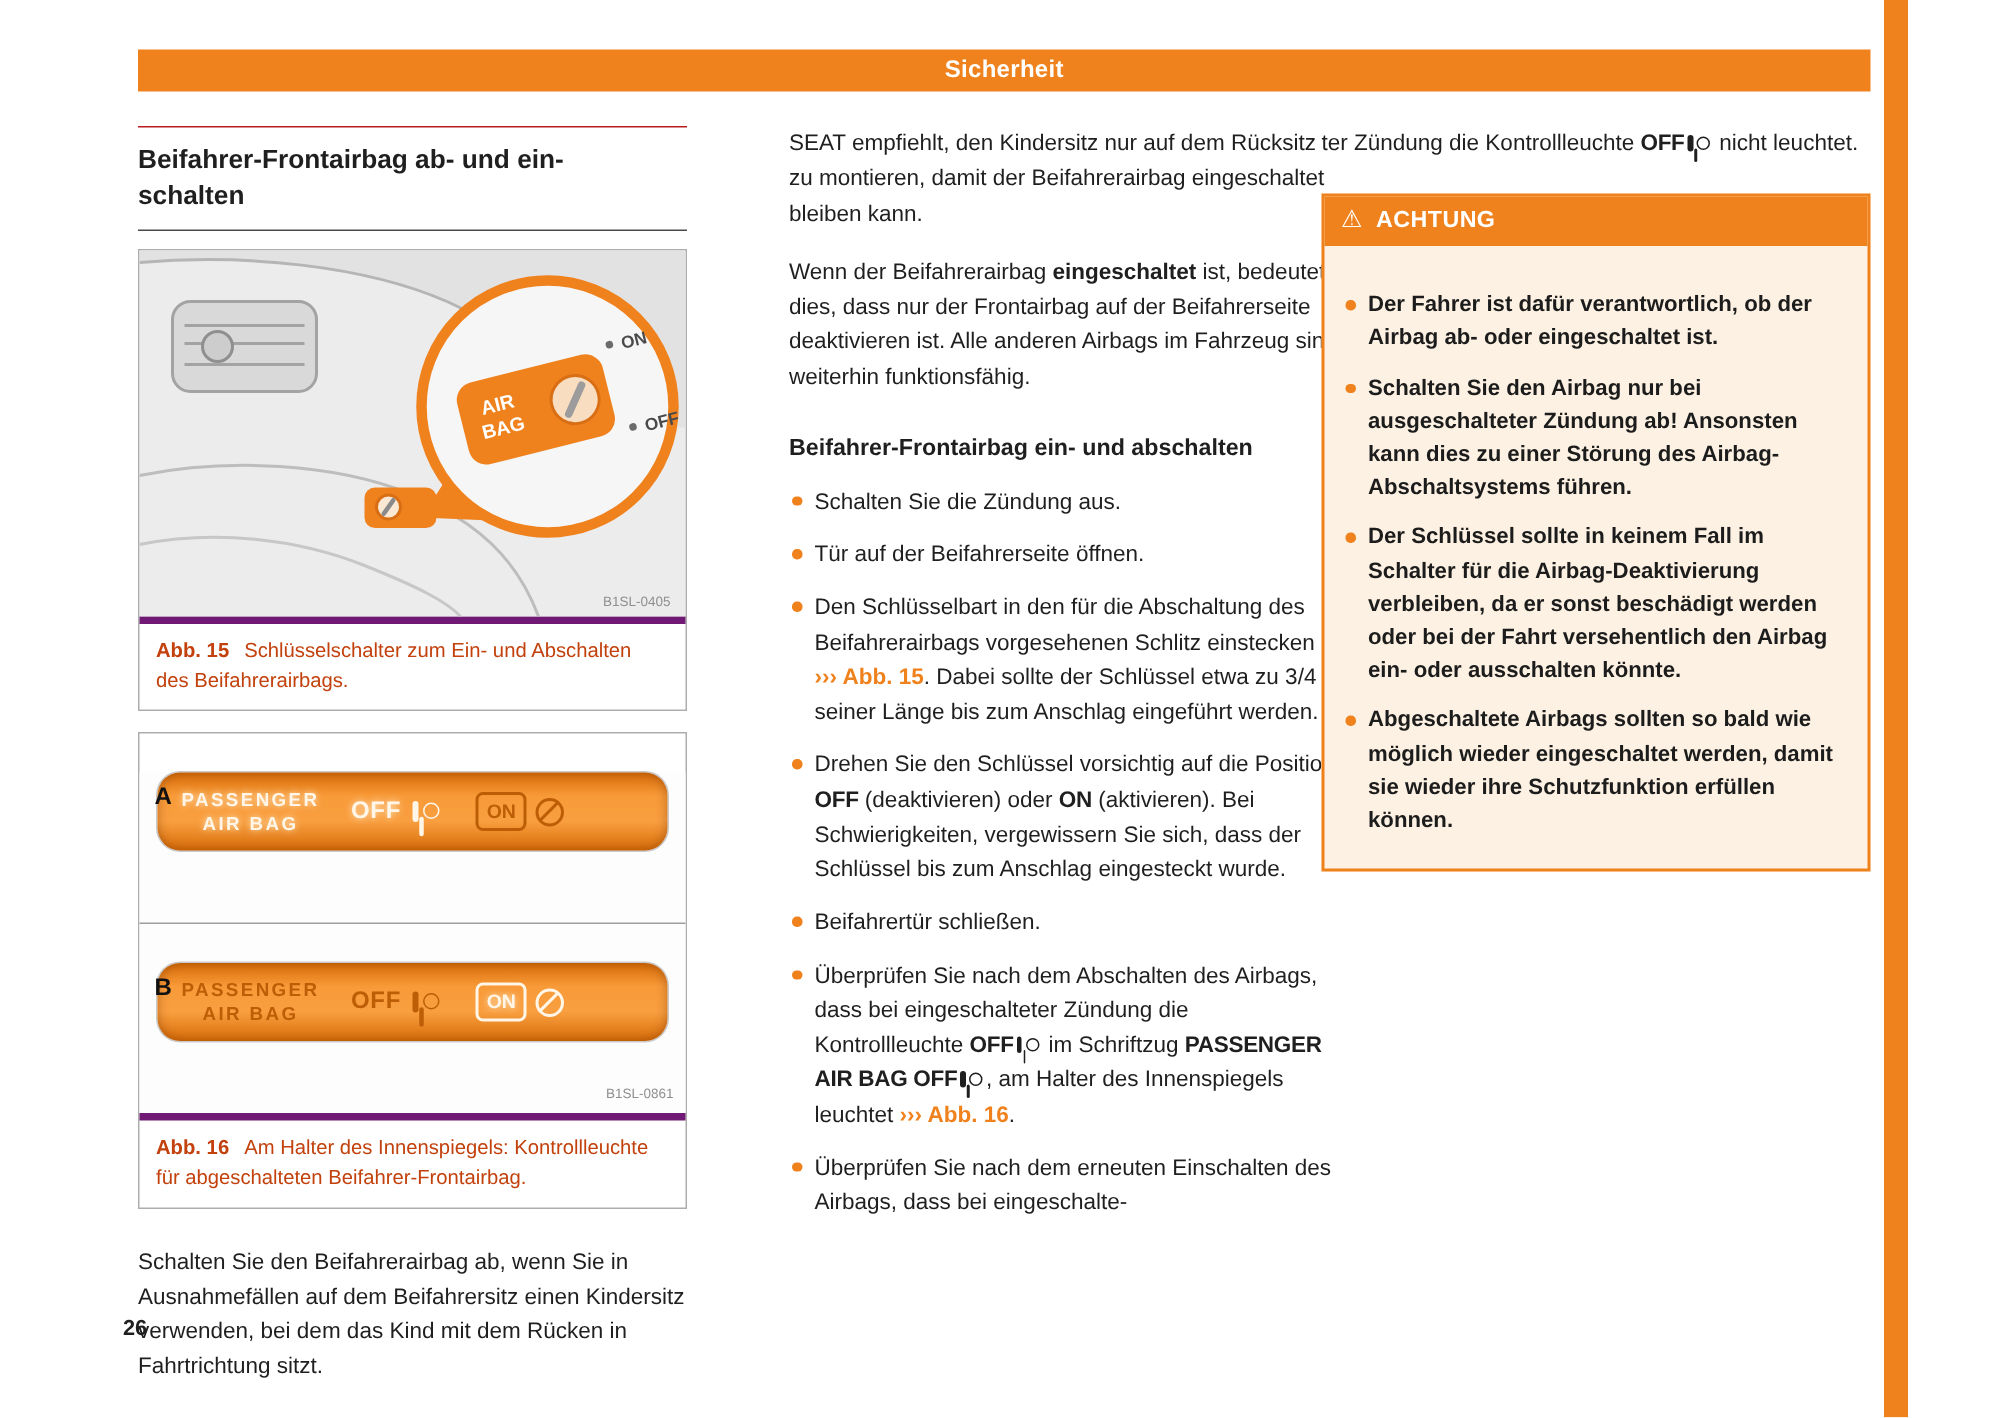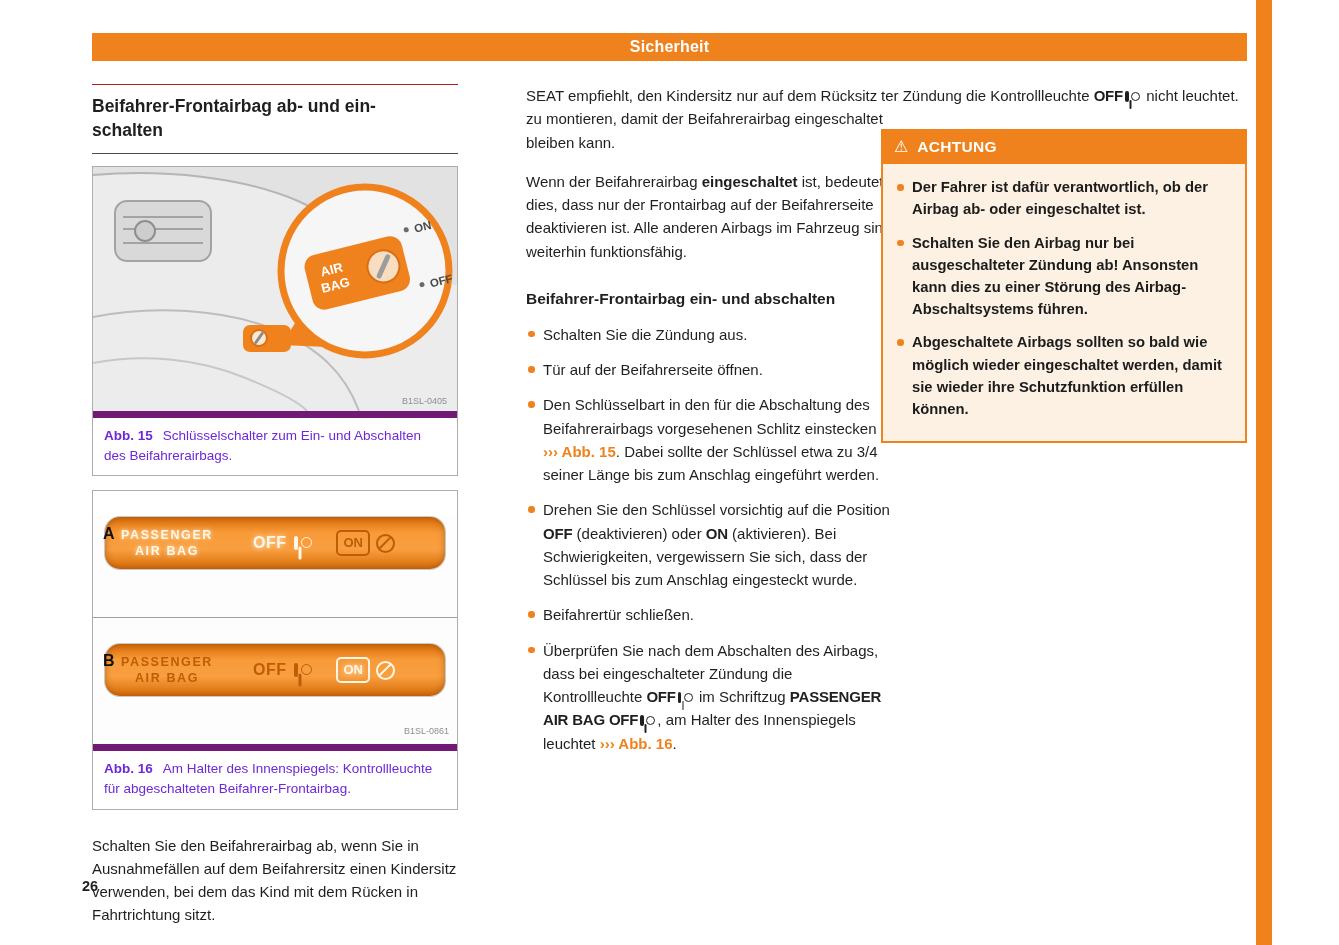--- a/index.html
+++ b/index.html
@@ -15,35 +15,35 @@
   .col{position:absolute;top:84px;width:366px;font-size:15px;line-height:1.55;}
   .col1{left:92px;} .col2{left:486px;margin-left:40px;} .col3{left:881px;}
   p{margin:0 0 16px 0;}
   
   .h1box{border-top:1px solid #b91c1c;border-bottom:1px solid #4a4a4a;padding:10px 0 11px;
          font-size:17.5px;font-weight:bold;line-height:1.35;margin-bottom:12px;}
   .h1box span{display:block;}
   
   .figure{border:1px solid #adadad;width:364px;margin-bottom:14px;background:#fff;}
   .figure svg{display:block;}
-  .figcap{border-top:7px solid #701a75;padding:8px 11px 10px;font-size:13.5px;line-height:1.45;color:#6d28d9;}
+  .figcap{border-top:5px solid #701a75;padding:8px 11px 10px;font-size:13.5px;line-height:1.45;color:#c2410c;}
   .figcap b{margin-right:10px;}
   .svg-label{font-family:"Liberation Sans",sans-serif;font-weight:bold;}
   .svg-code{font-family:"Liberation Sans",sans-serif;}
   
   .fig16-img{position:relative;background:#fdfdfd;}
   .f16-sec{position:relative;height:100px;}
   .f16-letter{position:absolute;top:5px;left:10px;font-weight:bold;font-size:16px;color:#111;}
   .f16-div{border-top:1px solid #9f9f9f;}
   .pab-bar{height:52px;border-radius:15px;margin:26px 12px 0 12px;
            background:linear-gradient(180deg,#d86d08 0%,#f89a38 30%,#f99f40 62%,#d86d08 100%);
            box-shadow:inset 0 0 7px rgba(110,45,0,.45), 0 0 0 1px #c9c9c9;
            display:flex;align-items:center;padding:0 16px;}
   .pab-name{display:flex;flex-direction:column;align-items:center;font-size:12.5px;font-weight:bold;
-            letter-spacing:1.6px;line-height:1.3;margin-right:40px;}
+            letter-spacing:1.6px;line-height:1.3;margin-right:21px;}
   .pab-off{font-size:16px;font-weight:bold;margin-right:7px;letter-spacing:.5px;}
   .pab-onbox{border:2px solid currentColor;border-radius:5px;font-weight:bold;font-size:13px;
              padding:1px 5px;margin:0 6px 0 24px;}
   .lit{color:#FFF6E8;text-shadow:0 0 5px rgba(255,238,205,.95);}
   .dim{color:#BD5E07;text-shadow:none;}
   .f16-code{position:absolute;right:8px;bottom:5px;font-size:9px;color:#8f8f8f;}
   
   .icon-person-airbag{display:inline-block;position:relative;width:19px;height:15px;}
   .icon-person-airbag::before{content:"";position:absolute;left:1px;top:0;width:4px;height:14px;
         background:currentColor;border-radius:2.5px;box-shadow:4px 10px 0 -0.5px currentColor;}
@@ -70,21 +70,21 @@
   .icon-airbag-inline::before{content:"";position:absolute;left:0;top:0;width:3.5px;height:11px;
         background:currentColor;border-radius:2px;box-shadow:3.5px 8px 0 -1px currentColor;}
   .icon-airbag-inline::after{content:"";position:absolute;right:0;top:1px;width:7px;height:7px;
         border:1.5px solid currentColor;border-radius:50%;}
   
   .warnbox{border:2px solid #F0821E;background:#FCF1E2;margin-top:22px;}
   .warn-head{background:#F0821E;color:#fff;display:flex;align-items:center;gap:9px;
              padding:4px 11px 5px;}
   .warn-tri{font-size:16px;line-height:1;color:#fff;}
   .warn-title{font-weight:bold;font-size:15.5px;letter-spacing:.3px;}
-  ul.warn-list{list-style:none;margin:0;padding:12px 13px 10px 13px;}
+  ul.warn-list{list-style:none;margin:0;padding:28px 13px 10px 13px;}
   ul.warn-list li{position:relative;padding-left:16px;margin-bottom:11px;
                   font-weight:bold;font-size:14.8px;line-height:1.5;color:#1c1c1c;}
   ul.warn-list li::before{content:"";position:absolute;left:1px;top:8px;width:6.5px;height:6.5px;
                   border-radius:50%;background:#F0821E;}
   
   .page-num{position:absolute;left:38px;top:878px;font-size:14.5px;font-weight:bold;color:#1f1f1f;margin-left:44px;}
 </style>
 </head>
 <body>
 
@@ -184,33 +184,35 @@
     <p>SEAT empfiehlt, den Kindersitz nur auf dem Rücksitz zu montieren, damit der Beifahrerairbag eingeschaltet bleiben kann.</p>
     <p><span class="seg-t">Wenn der Beifahrerairbag </span><span class="seg-b">eingeschaltet</span><span class="seg-t"> ist, bedeutet dies, dass nur der Frontairbag auf der Beifahrerseite deaktivieren ist. Alle anderen Airbags im Fahrzeug sind weiterhin funktionsfähig.</span></p>
     <div class="h2">Beifahrer-Frontairbag ein- und abschalten</div>
     <ul class="bullets">
       <li><span class="seg-t">Schalten Sie die Zündung aus.</span></li>
       <li><span class="seg-t">Tür auf der Beifahrerseite öffnen.</span></li>
       <li><span class="seg-t">Den Schlüsselbart in den für die Abschaltung des Beifahrerairbags vorgesehenen Schlitz einstecken </span><span class="seg-arr">›››</span><span class="seg-ref"> Abb. 15</span><span class="seg-t">. Dabei sollte der Schlüssel etwa zu 3/4 seiner Länge bis zum Anschlag eingeführt werden.</span></li>
       <li><span class="seg-t">Drehen Sie den Schlüssel vorsichtig auf die Position </span><span class="seg-disp">OFF</span><span class="seg-t"> (deaktivieren) oder </span><span class="seg-disp">ON</span><span class="seg-t"> (aktivieren). Bei Schwierigkeiten, vergewissern Sie sich, dass der Schlüssel bis zum Anschlag eingesteckt wurde.</span></li>
       <li><span class="seg-t">Beifahrertür schließen.</span></li>
       <li><span class="seg-t">Überprüfen Sie nach dem Abschalten des Airbags, dass bei eingeschalteter Zündung die Kontrollleuchte </span><span class="seg-disp">OFF</span><span class="icon-airbag-inline"></span><span class="seg-t"> im Schriftzug </span><span class="seg-disp">PASSENGER AIR BAG OFF</span><span class="icon-airbag-inline"></span><span class="seg-t">, am Halter des Innenspiegels leuchtet </span><span class="seg-arr">›››</span><span class="seg-ref"> Abb. 16</span><span class="seg-t">.</span></li>
+      <li><span class="seg-t">Überprüfen Sie nach dem erneuten Einschalten des Airbags, dass bei eingeschalte-</span></li>
     </ul>
   </div>
 
   <div class="col col3">
     <p><span class="seg-t">ter Zündung die Kontrollleuchte </span><span class="seg-disp">OFF</span><span class="icon-airbag-inline"></span><span class="seg-t"> nicht leuchtet.</span></p>
 
     <div class="warnbox">
       <div class="warn-head">
         <span class="warn-tri">⚠</span>
         <span class="warn-title">ACHTUNG</span>
       </div>
       <ul class="warn-list">
         <li>Der Fahrer ist dafür verantwortlich, ob der Airbag ab- oder eingeschaltet ist.</li>
         <li>Schalten Sie den Airbag nur bei ausgeschalteter Zündung ab! Ansonsten kann dies zu einer Störung des Airbag-Abschaltsystems führen.</li>
+        <li>Der Schlüssel sollte in keinem Fall im Schalter für die Airbag-Deaktivierung verbleiben, da er sonst beschädigt werden oder bei der Fahrt versehentlich den Airbag ein- oder ausschalten könnte.</li>
         <li>Abgeschaltete Airbags sollten so bald wie möglich wieder eingeschaltet werden, damit sie wieder ihre Schutzfunktion erfüllen können.</li>
       </ul>
     </div>
   </div>
 
   <div class="page-num">26</div>
 </div>
 
 </body></html>

